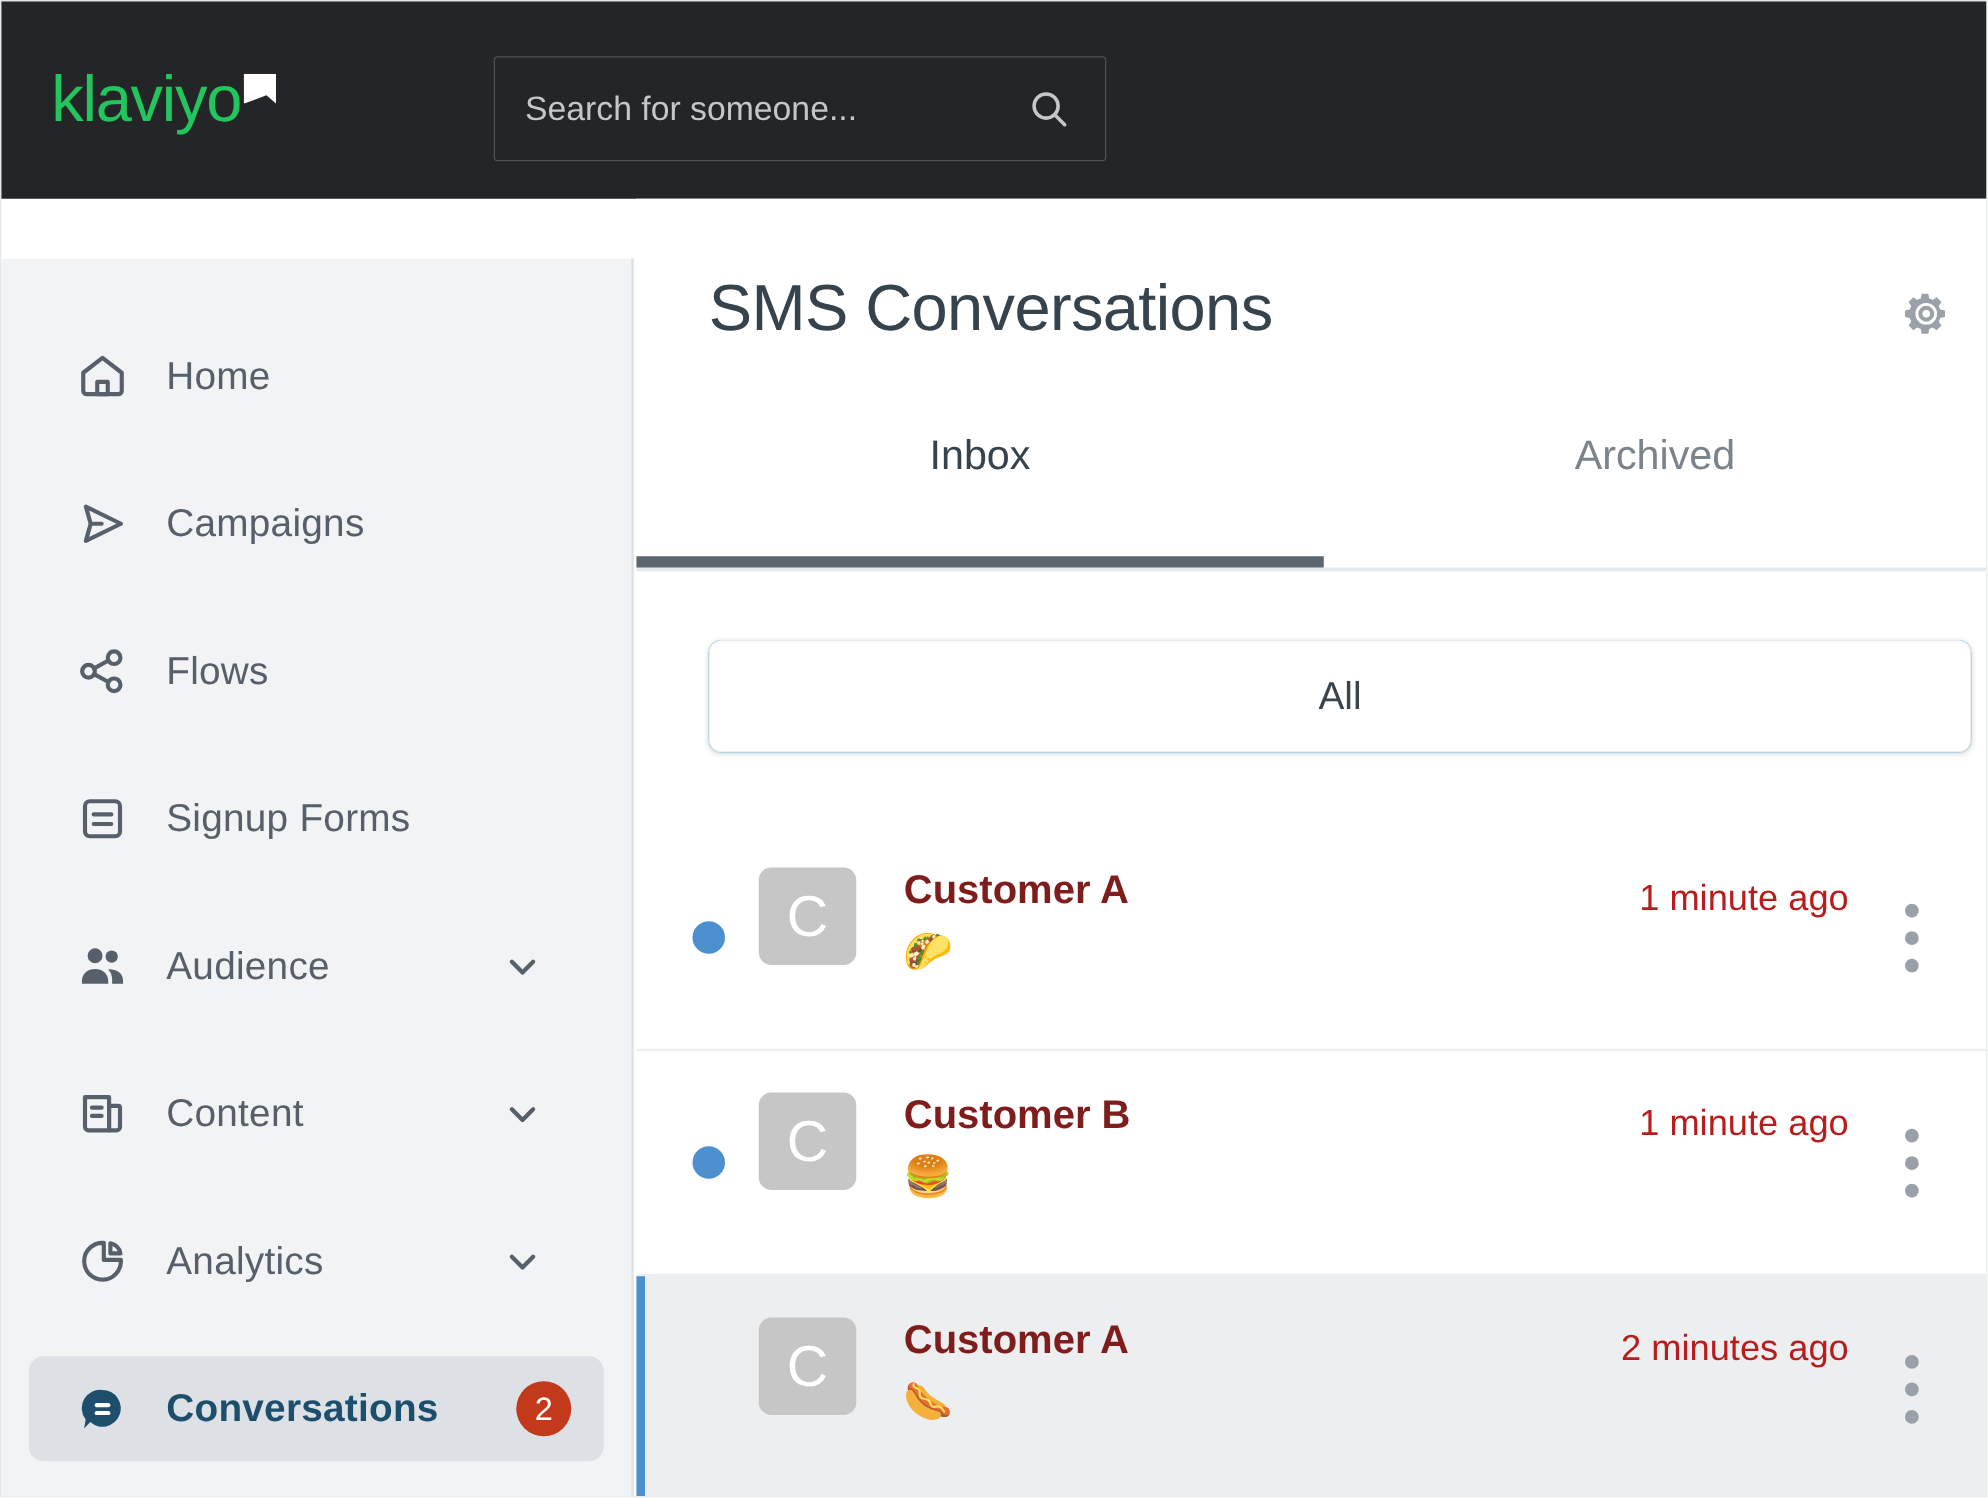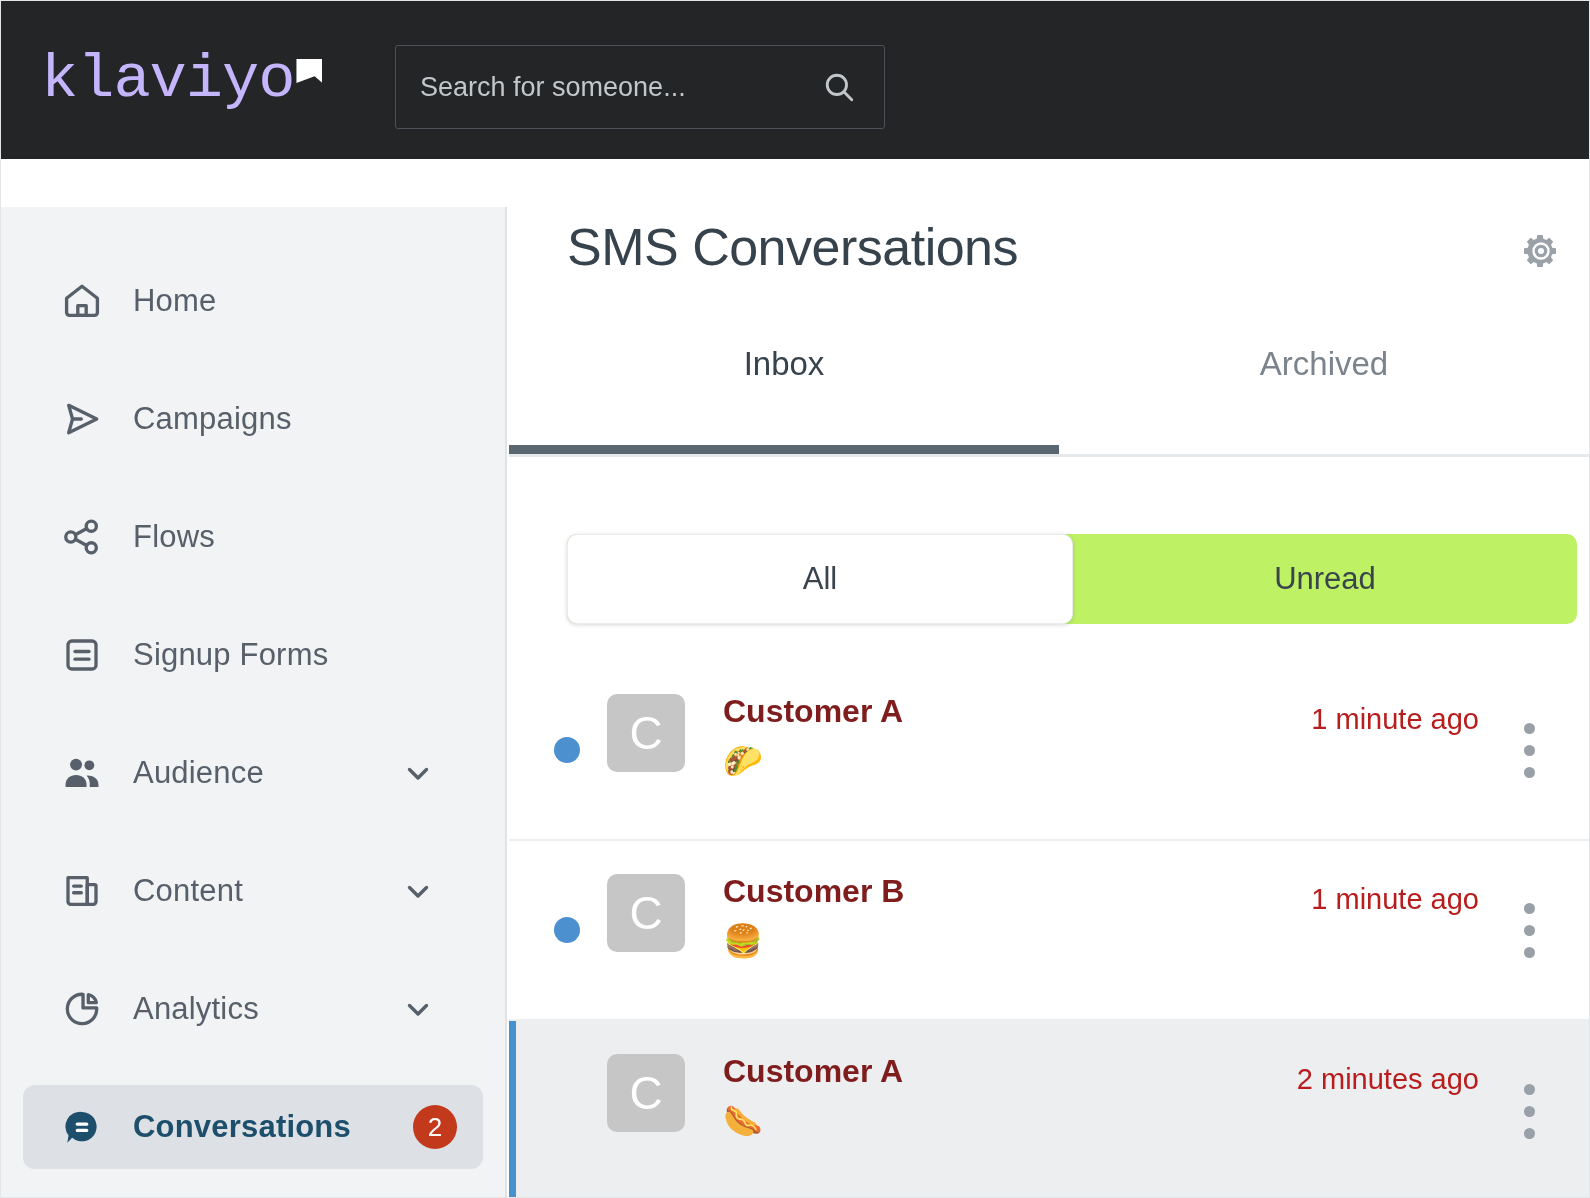--- a/index.html
+++ b/index.html
@@ -31,25 +31,25 @@
     display: flex;
     align-items: center;
   }
   .logo {
     margin-left: 40px;
     display: flex;
     align-items: flex-start;
     color: #ffffff;
   }
   .logo-text {
-    font-family: Liberation Mono, monospace;
-    font-size: 62px;
+    font-family: Liberation Sans, sans-serif;
+    font-size: 52px;
     line-height: 58px;
     letter-spacing: -1px;
-    color: #c4b5fd;
+    color: #22c55e;
     font-weight: 400;
   }
   .logo-flag {
     width: 26px;
     height: 24px;
     background: #ffffff;
     margin-top: 8px;
     margin-left: 2px;
     clip-path: polygon(0 0, 100% 0, 100% 100%, 70% 72%, 0 100%);
   }
@@ -218,24 +218,23 @@
     height: 3px;
     background: #e6e9eb;
   }
 
   .segmented {
     position: absolute;
     left: 58px;
     top: 353px;
     width: 1010px;
     height: 90px;
-    background: #bef264;
+    background: #0ea5e9;
     border-radius: 10px;
     display: flex;
-    margin-top: 22px;
   }
   .seg {
     flex: 1;
     display: flex;
     align-items: center;
     justify-content: center;
     font-size: 31px;
     color: #3a444d;
     border-radius: 10px;
     cursor: pointer;
@@ -491,21 +490,20 @@
 
     <div class="tabs">
       <div class="tab archived">Archived</div>
       <div class="tab inbox">Inbox</div>
       <div class="tabs-divider"></div>
       <div class="tab-underline"></div>
     </div>
 
     <div class="segmented">
       <div class="seg active">All</div>
-      <div class="seg">Unread</div>
     </div>
 
     <div class="conv-list">
 
       <div class="conv-row">
         <span class="unread-dot"></span>
         <span class="avatar">C</span>
         <div class="conv-main">
           <div class="conv-name">Customer A</div>
           <div class="conv-preview">🌮</div>

